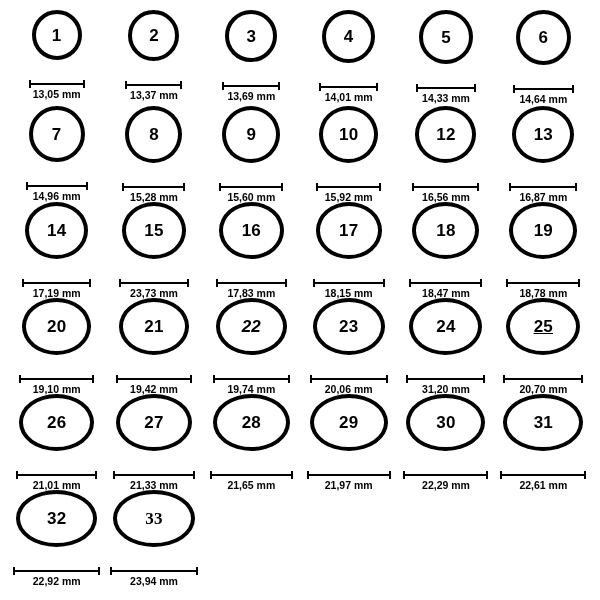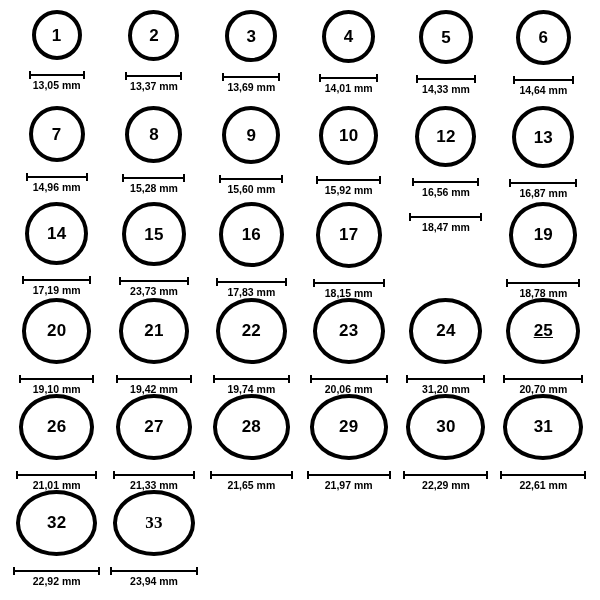--- a/index.html
+++ b/index.html
@@ -44,21 +44,21 @@
     box-sizing: border-box;
     background: #ffffff;
   }
   .ring-size {
     font-weight: bold;
     font-size: 17px;
     line-height: 1;
     letter-spacing: 0.2px;
   }
   .measure {
-    margin-top: 11px;
+    margin-top: 20px;
     display: flex;
     flex-direction: column;
     align-items: center;
   }
   .measure-bar {
     position: relative;
     height: 7px;
   }
   .measure-bar .bar-line {
     position: absolute;
@@ -292,20 +292,23 @@
         <div class="measure">
           <div class="measure-bar" style="width: 72px;">
             <div class="bar-line"></div>
             <div class="tick left"></div>
             <div class="tick right"></div>
           </div>
           <div class="measure-label">18,15 mm</div>
         </div>
       </div>
       <div class="ring-cell">
+        <div class="ring-circle" style="width: 67px; height: 67px;">
+          <span class="ring-size">18</span>
+        </div>
         <div class="measure">
           <div class="measure-bar" style="width: 73px;">
             <div class="bar-line"></div>
             <div class="tick left"></div>
             <div class="tick right"></div>
           </div>
           <div class="measure-label">18,47 mm</div>
         </div>
       </div>
       <div class="ring-cell">
@@ -341,21 +344,21 @@
         <div class="measure">
           <div class="measure-bar" style="width: 76px;">
             <div class="bar-line"></div>
             <div class="tick left"></div>
             <div class="tick right"></div>
           </div>
           <div class="measure-label">19,42 mm</div>
         </div>
       </div>
       <div class="ring-cell">
-        <div class="ring-circle" style="width: 71px; height: 71px;">
+        <div class="ring-circle" style="width: 71px; height: 71px; font-style: italic;">
           <span class="ring-size">22</span>
         </div>
         <div class="measure">
           <div class="measure-bar" style="width: 77px;">
             <div class="bar-line"></div>
             <div class="tick left"></div>
             <div class="tick right"></div>
           </div>
           <div class="measure-label">19,74 mm</div>
         </div>

